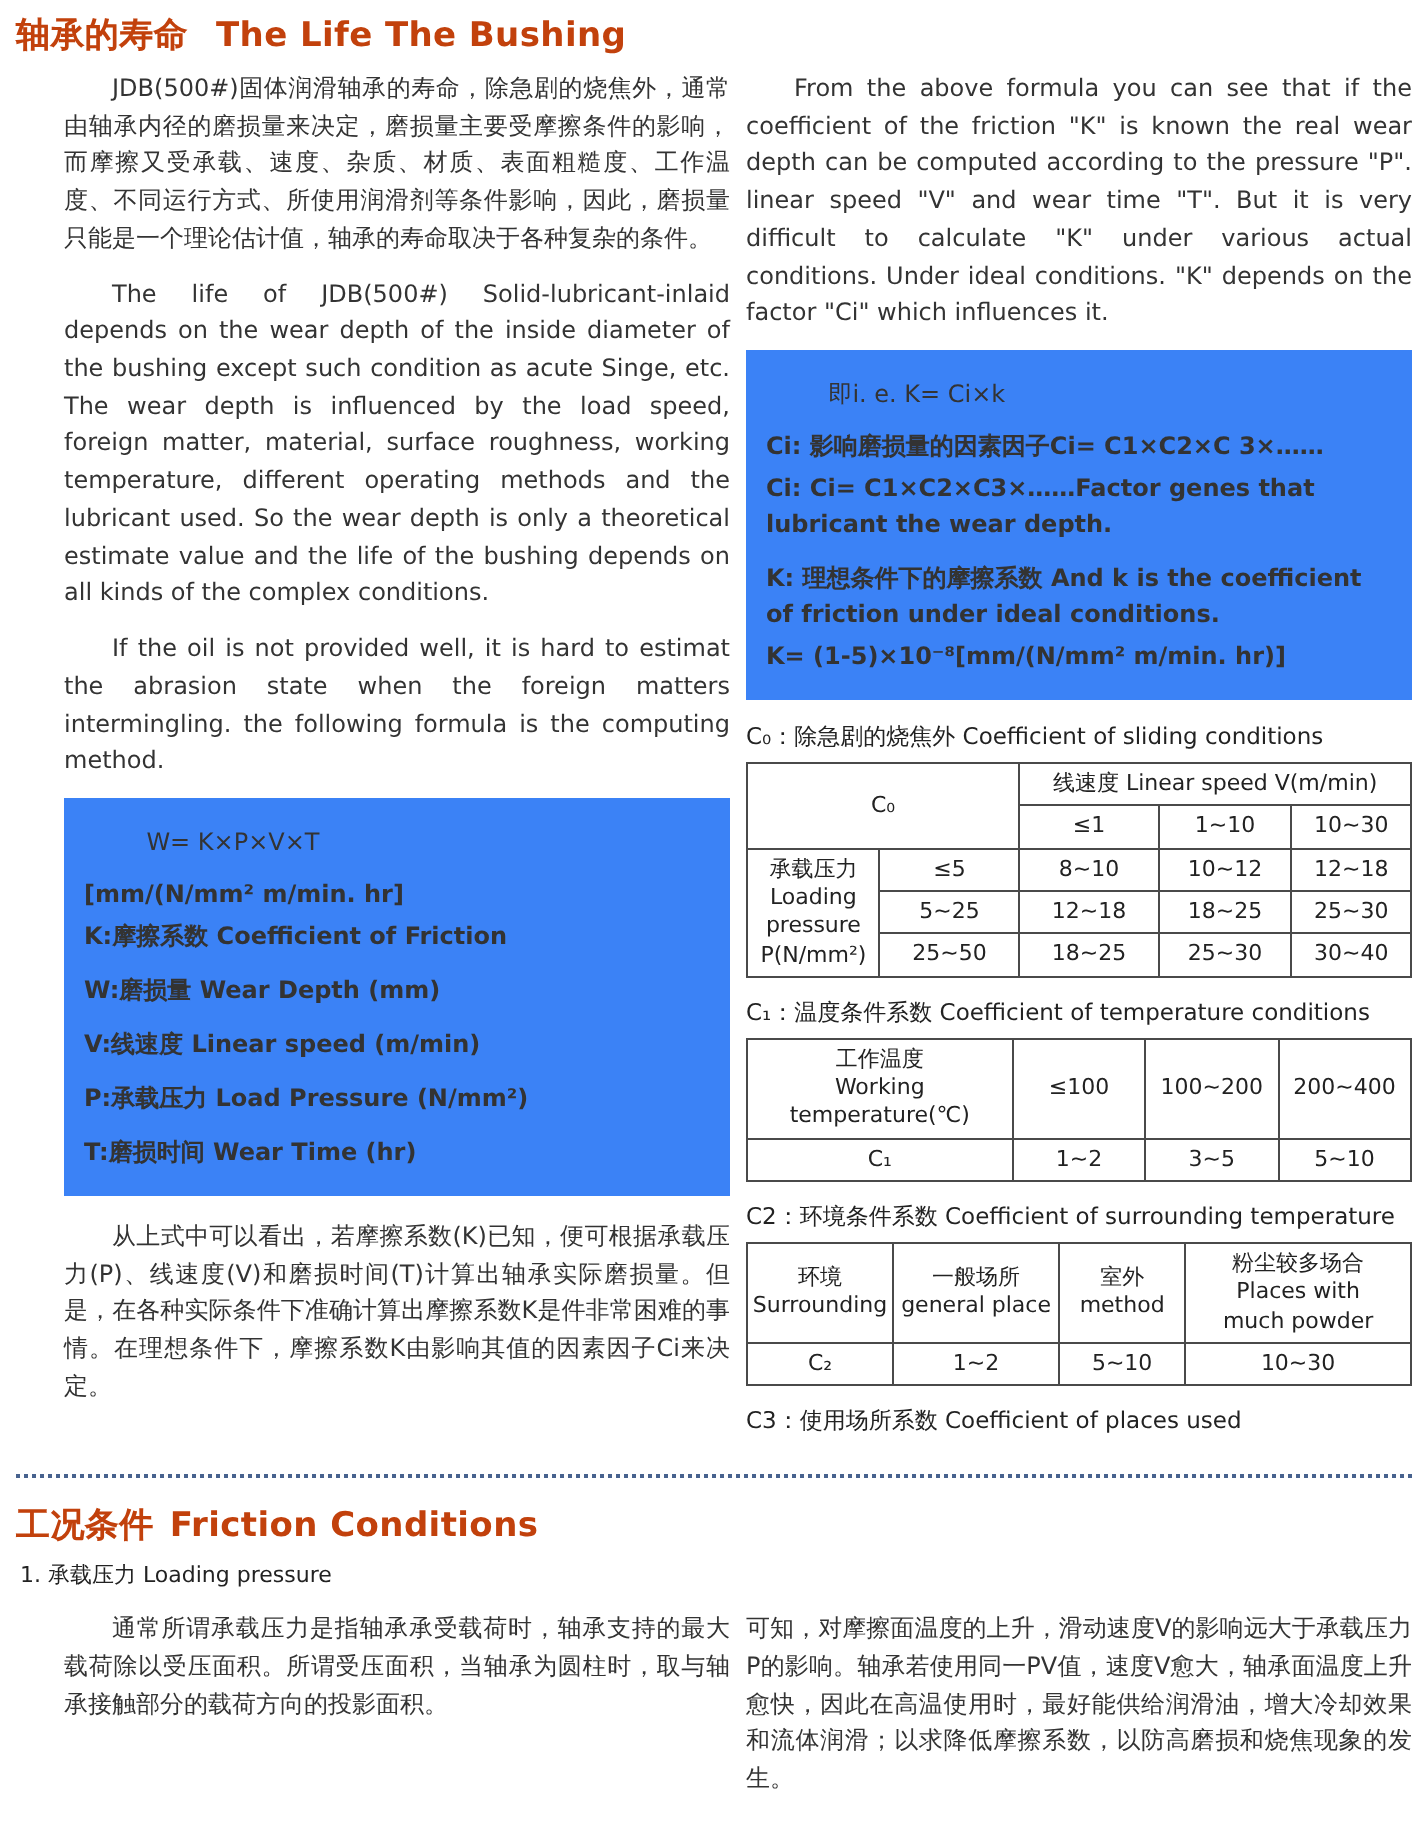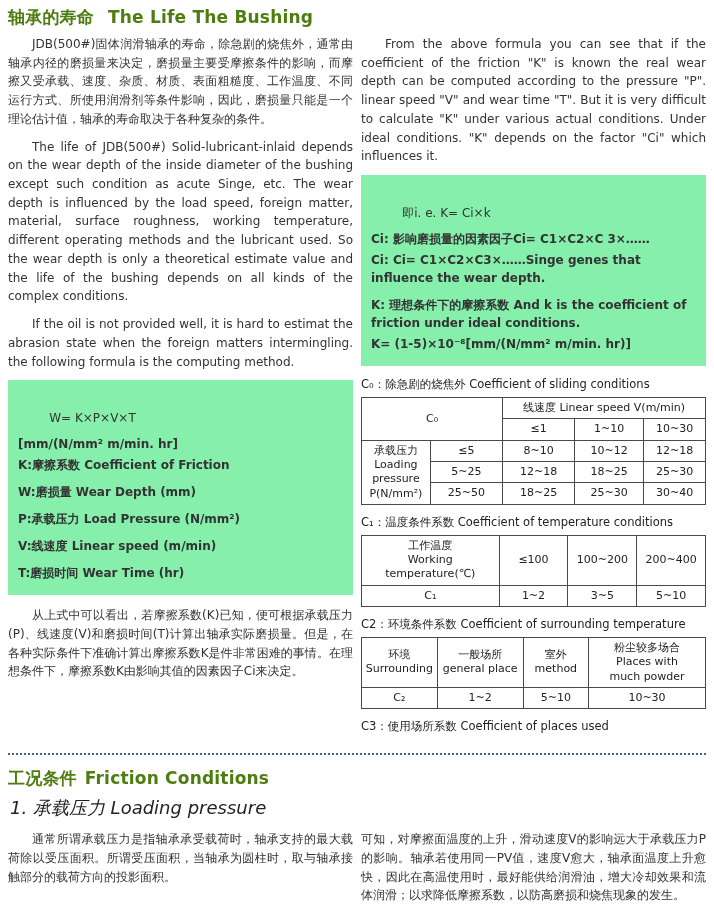--- a/index.html
+++ b/index.html
@@ -7,90 +7,90 @@
     position:relative;
     width:714px; height:912px;
     margin:0 auto;
     background:#ffffff;
     font-family:"DejaVu Sans","Liberation Sans",sans-serif;
     color:#333;
     overflow:hidden;
     box-sizing:border-box;
     padding:6px 8px 0 8px;
   }
-  .sec-title { font-size:17px; font-weight:bold; color:#4d7c0f; margin:0 0 6px 0; letter-spacing:0.2px; }
+  .sec-title { font-size:17px; font-weight:bold; color:#c2410c; margin:0 0 6px 0; letter-spacing:0.2px; }
   .sec-title .en { margin-left:14px; }
-  .cols { display:flex; gap:8px; }
+  .cols { display:flex; gap:8px;margin-left:24px; }
   .col { flex:1 1 0; min-width:0; }
   p.body {
     margin:0 0 9px 0;
     font-size:12px;
     line-height:1.56;
     text-align:justify;
     text-indent:2em;
   }
   p.noindent { text-indent:0; }
   .graybox {
-    background:#86efac;
-    padding:27px 12px 10px 10px;
+    background:#3b82f6;
+    padding:11px 12px 10px 10px;
     margin:2px 0 11px 0;
     font-size:12px;
     line-height:1.5;
   }
   .graybox .formula { margin:2px 0 8px 0; text-indent:2.6em; }
   .graybox .gline { margin:0 0 3px 0; text-indent:0; text-align:left;font-weight:bold; }
   .graybox .gap-above { margin-top:9px; }
   .tbl-cap { font-size:11.5px; color:#222; margin:10px 0 5px 0; }
   table.ctable { border-collapse:collapse; width:100%; table-layout:fixed; margin:0 0 2px 0; }
   table.ctable td {
     border:1px solid #4a4a4a;
     text-align:center;
     vertical-align:middle;
     font-size:11px;
     line-height:1.3;
     padding:3px 2px;
     white-space:pre-line;
     color:#222;
   }
   .dotline { border-top:2px dotted #47628e; margin:14px 0 12px 0; height:0; }
-  .item-head { font-size:18px; color:#222; margin:2px 0 10px 2px;font-style:italic; }
+  .item-head { font-size:11px; color:#222; margin:2px 0 10px 2px; }
 </style>
 </head>
 <body>
 
 <div class="page">
 
   <h1 class="sec-title"><span>轴承的寿命</span><span class="en">The Life The Bushing</span></h1>
 
   <div class="cols">
     <div class="col">
       <p class="body">JDB(500#)固体润滑轴承的寿命，除急剧的烧焦外，通常由轴承内径的磨损量来决定，磨损量主要受摩擦条件的影响，而摩擦又受承载、速度、杂质、材质、表面粗糙度、工作温度、不同运行方式、所使用润滑剂等条件影响，因此，磨损量只能是一个理论估计值，轴承的寿命取决于各种复杂的条件。</p>
       <p class="body">The life of JDB(500#) Solid-lubricant-inlaid depends on the wear depth of the inside diameter of the bushing except such condition as acute Singe, etc. The wear depth is influenced by the load speed, foreign matter, material, surface roughness, working temperature, different operating methods and the lubricant used. So the wear depth is only a theoretical estimate value and the life of the bushing depends on all kinds of the complex conditions.</p>
       <p class="body">If the oil is not provided well, it is hard to estimat the abrasion state when the foreign matters intermingling. the following formula is the computing method.</p>
 
       <div class="graybox">
         <div class="formula">W= K×P×V×T</div>
         <p class="gline">[mm/(N/mm² m/min. hr]</p>
         <p class="gline">K:摩擦系数 Coefficient of Friction</p>
         <p class="gline gap-above">W:磨损量 Wear Depth (mm)</p>
+        <p class="gline gap-above">V:线速度 Linear speed (m/min)</p>
         <p class="gline gap-above">P:承载压力 Load Pressure (N/mm²)</p>
-        <p class="gline gap-above">V:线速度 Linear speed (m/min)</p>
         <p class="gline gap-above">T:磨损时间 Wear Time (hr)</p>
       </div>
 
       <p class="body">从上式中可以看出，若摩擦系数(K)已知，便可根据承载压力(P)、线速度(V)和磨损时间(T)计算出轴承实际磨损量。但是，在各种实际条件下准确计算出摩擦系数K是件非常困难的事情。在理想条件下，摩擦系数K由影响其值的因素因子Ci来决定。</p>
     </div>
 
     <div class="col">
       <p class="body">From the above formula you can see that if the coefficient of the friction "K" is known the real wear depth can be computed according to the pressure "P". linear speed "V" and wear time "T". But it is very difficult to calculate "K" under various actual conditions. Under ideal conditions. "K" depends on the factor "Ci" which influences it.</p>
 
       <div class="graybox">
         <div class="formula">即i. e. K= Ci×k</div>
         <p class="gline">Ci: 影响磨损量的因素因子Ci= C1×C2×C 3×……</p>
-        <p class="gline">Ci: Ci= C1×C2×C3×……Singe genes that influence the wear depth.</p>
+        <p class="gline">Ci: Ci= C1×C2×C3×……Factor genes that lubricant the wear depth.</p>
         <p class="gline gap-above">K: 理想条件下的摩擦系数 And k is the coefficient of friction under ideal conditions.</p>
         <p class="gline">K= (1-5)×10⁻⁸[mm/(N/mm² m/min. hr)]</p>
       </div>
 
       <div class="tbl-cap">C₀：除急剧的烧焦外 Coefficient of sliding conditions</div>
       <table class="ctable">
         <colgroup>
             <col style="width:20%">
             <col style="width:21%">
             <col style="width:21%">

